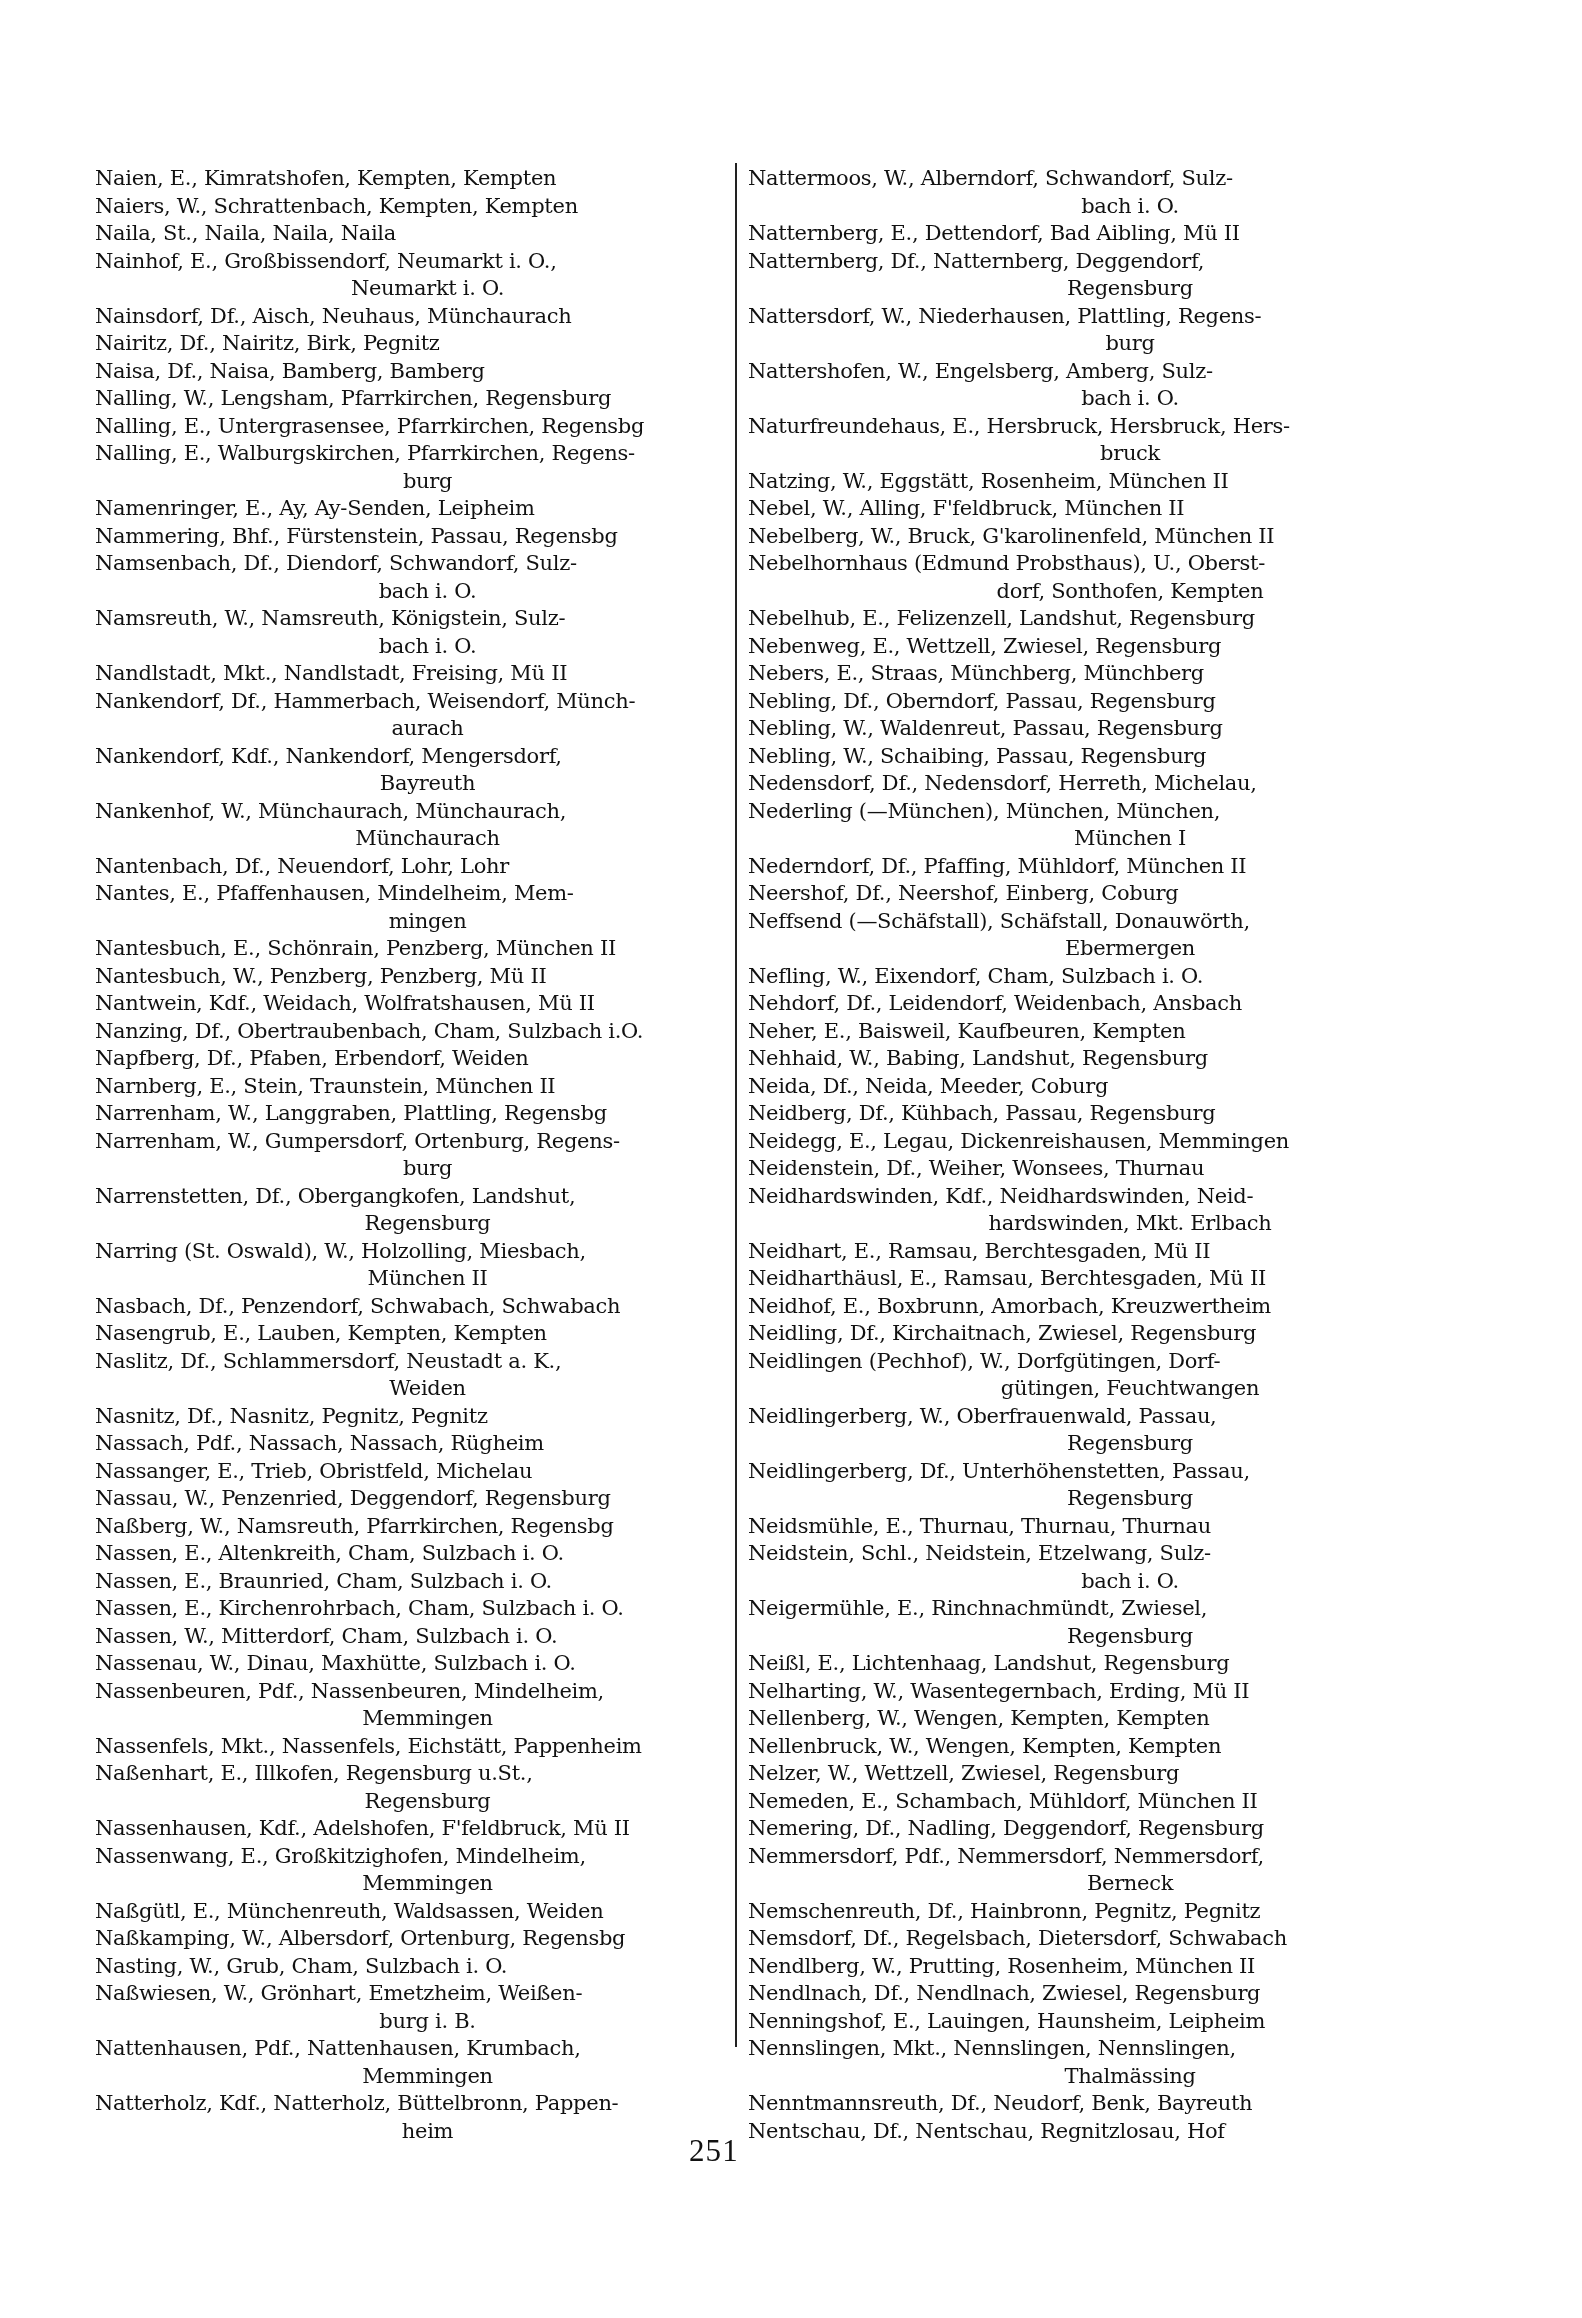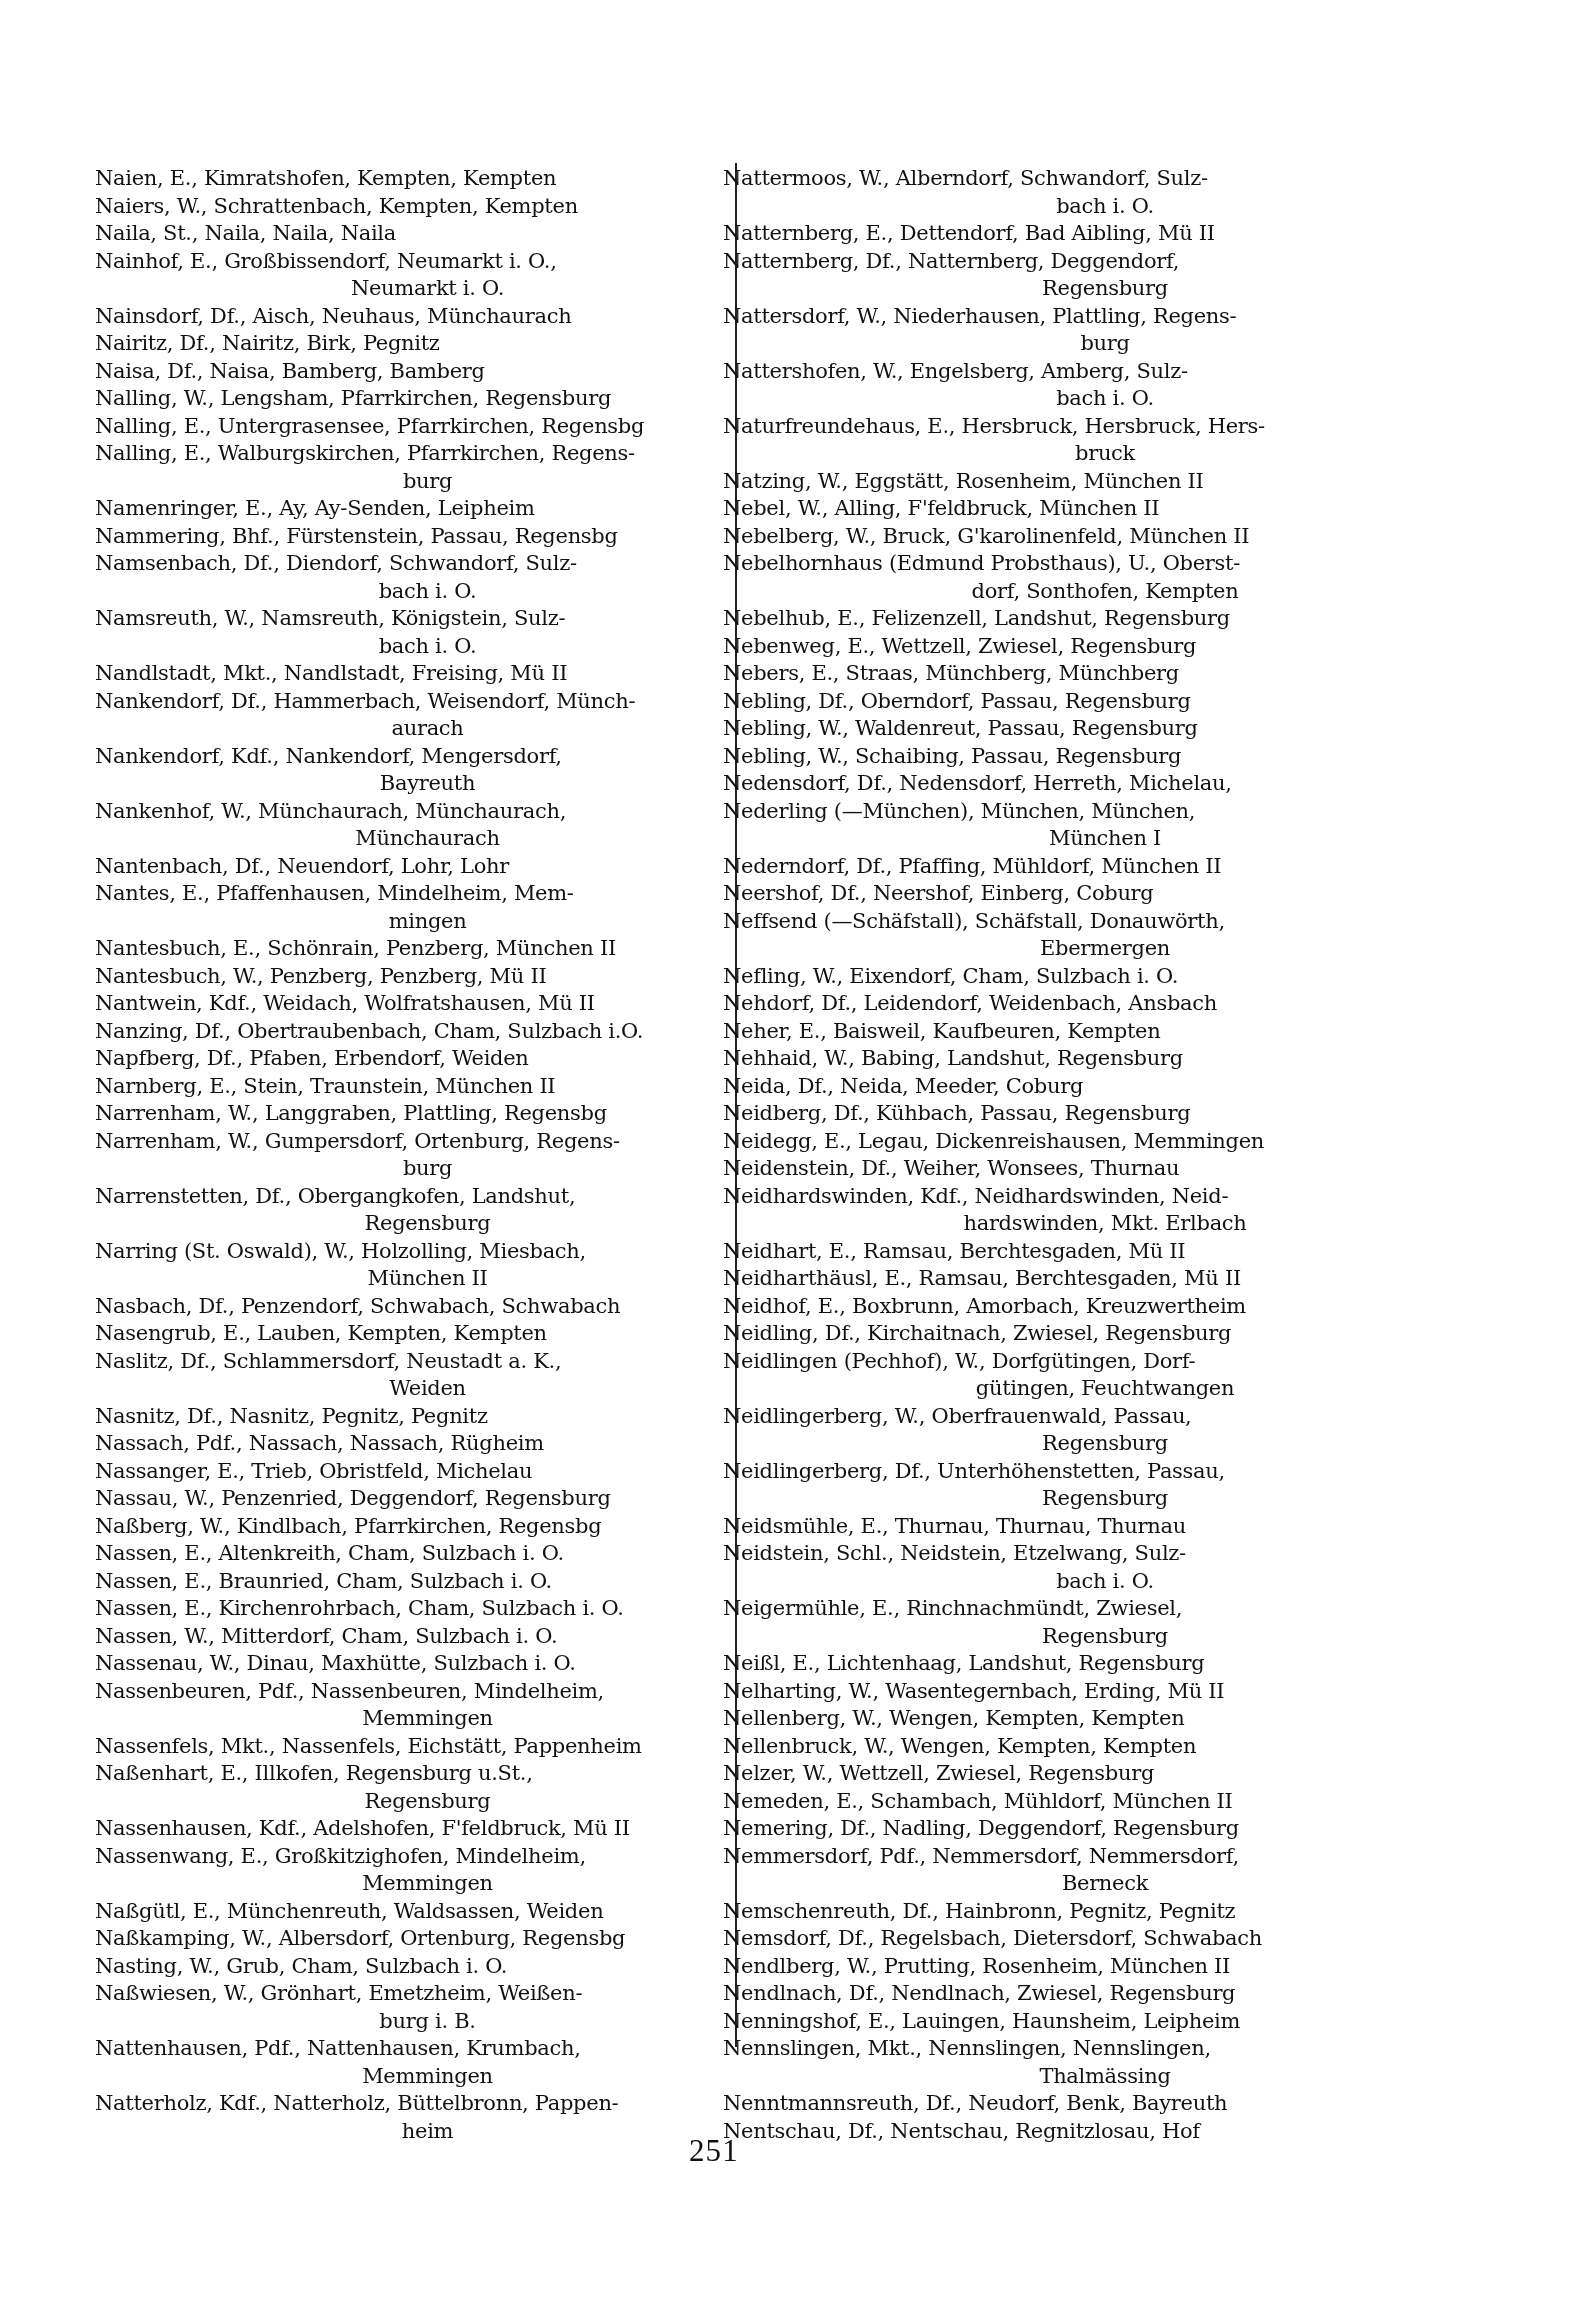--- a/index.html
+++ b/index.html
@@ -1,21 +1,21 @@
 <!DOCTYPE html>
 <html style="font-size:9px"><head>
 <meta charset="utf-8">
 <style>
   html, body { margin: 0; padding: 0; background: #ffffff; }
   body { width: 1582px; height: 2319px; position: relative; overflow: hidden;
          font-family: "DejaVu Serif", "Liberation Serif", serif; color: #111; }
   .page { position: absolute; left: 0; top: 0; width: 1582px; height: 1968px; }
   .col { position: absolute; top: 165px; }
   .col-left { left: 95px; width: 631px; }
-  .col-right { left: 723px; width: 730px; }
+  .col-right { left: 748px; width: 730px; }
   .divider { position: absolute; left: 735px; top: 163px; width: 1.7px; height: 1884px; background: #222; }
   .entry { font-size: 21px; line-height: 27.5px; letter-spacing: -0.3px; white-space: nowrap; }
   .entry .cont { display: block; padding-left: 34px; text-align: center; }
   .pagenum { position: absolute; left: 689px; top: 2133px; font-size: 31px; font-family: "Liberation Serif", serif; letter-spacing: 1.1px; }
 </style>
 </head>
 <body>
 
 <div class="page">
   <div class="col col-left" id="col-left">
@@ -49,21 +49,21 @@
       <div class="entry"><span>Narrenham, W., Gumpersdorf, Ortenburg, Regens-</span><span class="cont">burg</span></div>
       <div class="entry"><span>Narrenstetten, Df., Obergangkofen, Landshut,</span><span class="cont">Regensburg</span></div>
       <div class="entry"><span>Narring (St. Oswald), W., Holzolling, Miesbach,</span><span class="cont">München II</span></div>
       <div class="entry"><span>Nasbach, Df., Penzendorf, Schwabach, Schwabach</span></div>
       <div class="entry"><span>Nasengrub, E., Lauben, Kempten, Kempten</span></div>
       <div class="entry"><span>Naslitz, Df., Schlammersdorf, Neustadt a. K.,</span><span class="cont">Weiden</span></div>
       <div class="entry"><span>Nasnitz, Df., Nasnitz, Pegnitz, Pegnitz</span></div>
       <div class="entry"><span>Nassach, Pdf., Nassach, Nassach, Rügheim</span></div>
       <div class="entry"><span>Nassanger, E., Trieb, Obristfeld, Michelau</span></div>
       <div class="entry"><span>Nassau, W., Penzenried, Deggendorf, Regensburg</span></div>
-      <div class="entry"><span>Naßberg, W., Kindlbach, Pfarrkirchen, Regensbg</span></div>
+      <div class="entry"><span>Naßberg, W., Namsreuth, Pfarrkirchen, Regensbg</span></div>
       <div class="entry"><span>Nassen, E., Altenkreith, Cham, Sulzbach i. O.</span></div>
       <div class="entry"><span>Nassen, E., Braunried, Cham, Sulzbach i. O.</span></div>
       <div class="entry"><span>Nassen, E., Kirchenrohrbach, Cham, Sulzbach i. O.</span></div>
       <div class="entry"><span>Nassen, W., Mitterdorf, Cham, Sulzbach i. O.</span></div>
       <div class="entry"><span>Nassenau, W., Dinau, Maxhütte, Sulzbach i. O.</span></div>
       <div class="entry"><span>Nassenbeuren, Pdf., Nassenbeuren, Mindelheim,</span><span class="cont">Memmingen</span></div>
       <div class="entry"><span>Nassenfels, Mkt., Nassenfels, Eichstätt, Pappenheim</span></div>
       <div class="entry"><span>Naßenhart, E., Illkofen, Regensburg u.St.,</span><span class="cont">Regensburg</span></div>
       <div class="entry"><span>Nassenhausen, Kdf., Adelshofen, F'feldbruck, Mü II</span></div>
       <div class="entry"><span>Nassenwang, E., Großkitzighofen, Mindelheim,</span><span class="cont">Memmingen</span></div>

